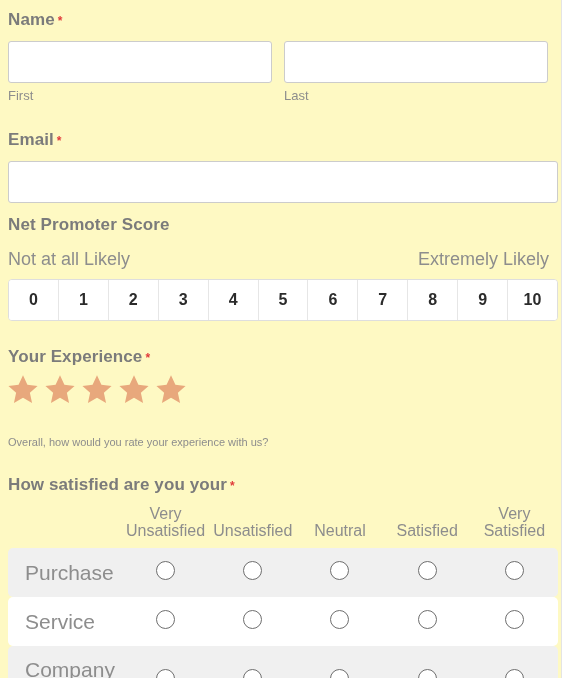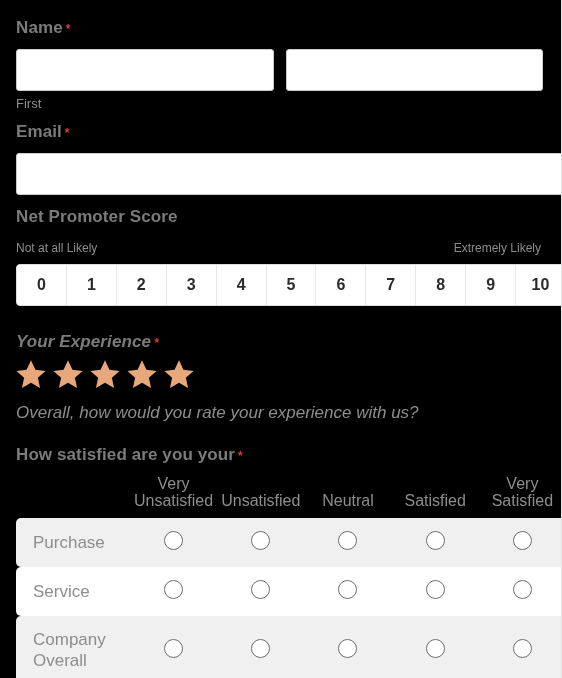--- a/index.html
+++ b/index.html
@@ -14,23 +14,23 @@
     background: #ffffff;
     font-family: "Liberation Sans", sans-serif;
     color: #7c7c7c;
     -webkit-font-smoothing: antialiased;
   }
 
   .form-page {
     position: relative;
     width: 562px;
     height: 678px;
-    background: #000000;
+    background: #fef9c3;
     border-right: 1px solid #e4e4e4;
-    padding: 12px;
+    padding: 4px;
     overflow: hidden;
   }
 
   
   .field {
     padding: 0 6px 0 4px;
   }
 
   .field-label {
     font-size: 17px;
@@ -74,31 +74,31 @@
   }
 
   .sub-label {
     font-size: 13px;
     color: #8d8d8d;
     margin-top: 5px;
     line-height: 16px;
   }
 
   
-  .email-block { margin-top: 10px; }
+  .email-block { margin-top: 26px; }
   .email-block .text-input { margin-top: 11px; width: 550px; }
 
   
   .nps-block { margin-top: 12px; }
 
   .nps-ends {
     display: flex;
     justify-content: space-between;
     margin-top: 14px;
-    font-size: 12px;
+    font-size: 18px;
     color: #8d8d8d;
     padding-right: 2px;
   }
 
   .nps-scale {
     display: flex;
     margin-top: 9px;
     width: 550px;
     border: 1px solid #dedede;
     border-radius: 4px;
@@ -115,41 +115,41 @@
     font-weight: bold;
     color: #2b2b2b;
     border-left: 1px solid #e6e6e6;
     background: #fff;
     cursor: pointer;
     user-select: none;
   }
   .nps-cell:first-child { border-left: none; }
 
   
-  .stars-block { margin-top: 26px; font-style: italic; }
+  .stars-block { margin-top: 26px; }
 
   .stars-row {
     display: flex;
     gap: 3px;
     margin-top: 6px;
     margin-left: -2px;
   }
 
   .star {
     width: 34px;
     height: 33px;
     cursor: pointer;
     display: block;
   }
   .star svg { display: block; width: 100%; height: 100%; }
 
   .stars-help {
-    font-size: 17px;
-    color: #8d8d8d;
-    margin-top: 13px;
+    font-size: 11px;
+    color: #8d8d8d;
+    margin-top: 28px;
     line-height: 17px;
   }
 
   
   .matrix-block { margin-top: 24px; }
 
   .matrix {
     margin-top: 10px;
     width: 550px;
     border-collapse: collapse;
@@ -175,21 +175,21 @@
   .matrix tbody tr td:first-child {
     border-top-left-radius: 5px;
     border-bottom-left-radius: 5px;
   }
   .matrix tbody tr td:last-child {
     border-top-right-radius: 5px;
     border-bottom-right-radius: 5px;
   }
 
   .matrix td.row-label {
-    font-size: 17px;
+    font-size: 21px;
     color: #8d8d8d;
     padding: 13px 10px 13px 17px;
     line-height: 21px;
     vertical-align: middle;
   }
 
   .matrix td.opt-cell {
     text-align: center;
     vertical-align: middle;
     padding: 13px 0;
@@ -215,20 +215,21 @@
       <span>Name</span><span class="req-star">*</span>
     </div>
 
     <div class="name-row">
       <div class="name-col">
         <input class="text-input" type="text" placeholder="" style="">
         <div class="sub-label">First</div>
       </div>
       <div class="name-col">
         <input class="text-input" type="text" placeholder="" style="">
+        <div class="sub-label">Last</div>
       </div>
     </div>
   </div>
 
   <div class="field email-block">
     <div class="field-label">
       <span>Email</span><span class="req-star">*</span>
     </div>
     <input class="text-input" type="text" placeholder="" style="">
   </div>

